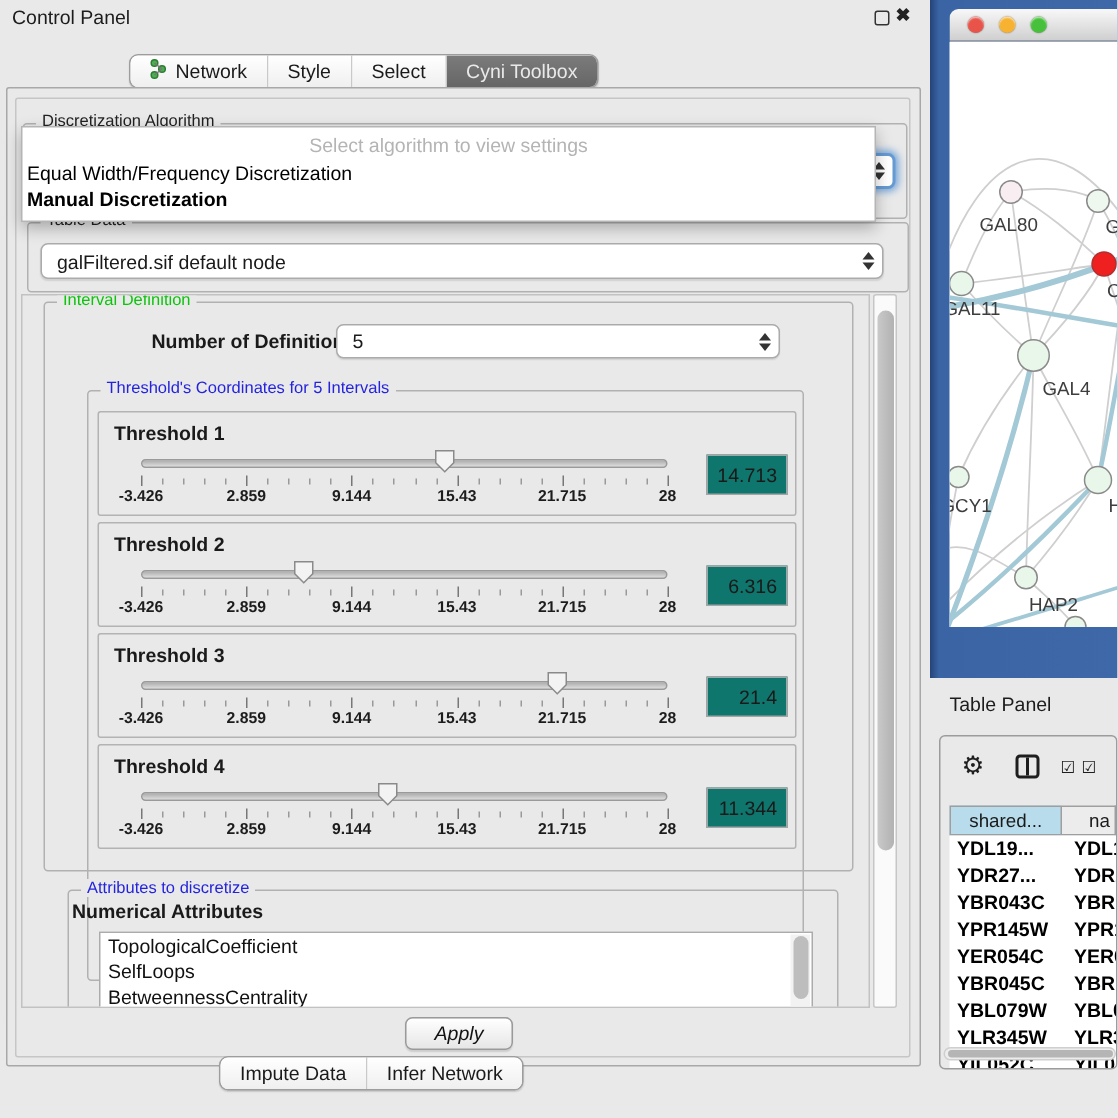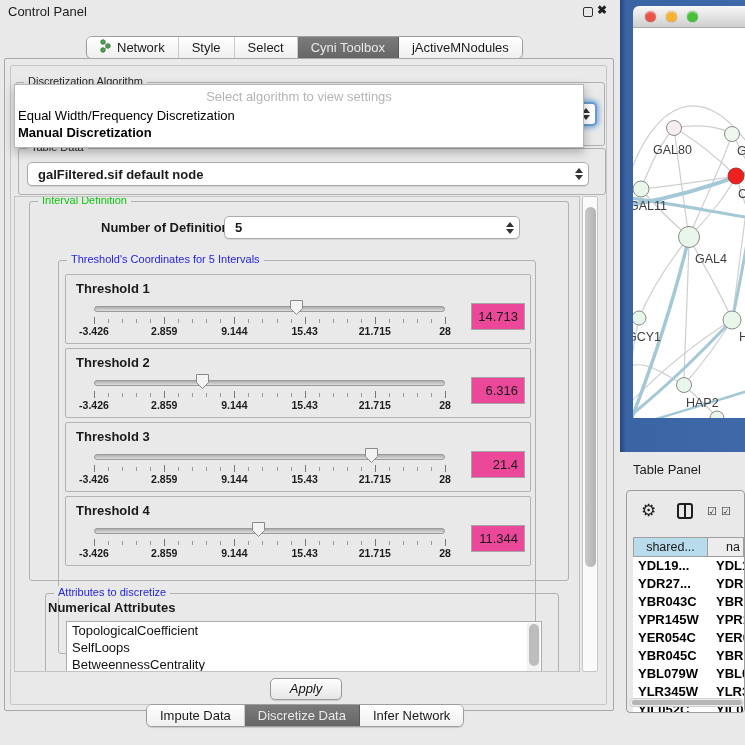--- a/index.html
+++ b/index.html
@@ -27,21 +27,21 @@
   .inner-panel { left:10px; top:65px; width:597px; height:640px; border:1px solid #c6c6c6; border-radius:2px; }
 
   .groupbox { position:absolute; border:1px solid #b1b1b1; border-radius:3px; }
   .groupbox > .gb-label { position:absolute; top:-8px; left:8px; background:#e9e9e9; padding:0 4px; font-size:11px; }
   .gb-green { color:#0cc40c; }
   .gb-blue { color:#2424dd; }
   .gb-dark { color:#222; }
 
   
   .combo { position:absolute; background:#fff; border:1px solid #ababab; border-radius:5px; box-shadow:0 1px 1px rgba(0,0,0,.1); display:flex; align-items:center; }
-  .combo .combo-text { padding-left:10px; flex:1; overflow:hidden; white-space:nowrap;font-weight:bold; }
+  .combo .combo-text { padding-left:10px; flex:1; overflow:hidden; white-space:nowrap; }
   .stepper { width:18px; display:flex; flex-direction:column; align-items:center; gap:2px; }
   .arr-up { width:0; height:0; border-left:4px solid transparent; border-right:4px solid transparent; border-bottom:5px solid #333; }
   .arr-dn { width:0; height:0; border-left:4px solid transparent; border-right:4px solid transparent; border-top:5px solid #333; }
   .combo.focused { border:2px solid #659ad2; box-shadow:0 0 5px 2px rgba(100,155,215,.8); }
 
   
   .popup { left:14px; top:84px; width:570px; height:64px; background:#fff; border:1px solid #b5b5b5; box-shadow:0 4px 10px rgba(0,0,0,.28); z-index:50; }
   .popup-hint { text-align:center; color:#b4b4b4; padding-top:4px; height:22px; }
   .popup-item { padding:1px 3px; height:17px; line-height:16px; color:#000; }
   .popup-item.bold { font-weight:bold; }
@@ -51,21 +51,21 @@
   .vscroll { left:582px; top:196px; width:16px; height:476px; border:1px solid #c6c6c6; background:#fafafa; border-radius:2px; }
   .vscroll .thumb { position:absolute; left:2px; top:10px; width:11px; height:360px; background:linear-gradient(90deg,#c9c9c9,#b2b2b2); border-radius:6px; }
 
   
   .th-box { position:absolute; left:6px; width:466px; height:70px; border:1px solid #b3b3b3; border-radius:2px; background:#e9e9e9; }
   .th-label { position:absolute; left:10px; top:6px; font-weight:bold; font-size:13px; }
   .th-track { position:absolute; left:28px; top:31px; width:351px; height:6px; border:1px solid #9a9a9a; border-radius:3px; background:linear-gradient(#adadad,#dddddd); }
   .th-thumb { position:absolute; top:24px; }
   .th-tick { position:absolute; width:1px; background:#777; }
   .th-ticklabel { position:absolute; top:50px; width:50px; text-align:center; font-size:10.5px; font-weight:bold; color:#1c1c1c; }
-  .th-field { position:absolute; left:405px; top:28px; width:54px; height:27px; background:#ec4899; border:1px solid #a5a5a5; text-align:right; padding:5px 6px 0 0; font-size:13px; }
+  .th-field { position:absolute; left:405px; top:28px; width:54px; height:27px; background:#0f766e; border:1px solid #a5a5a5; text-align:right; padding:5px 6px 0 0; font-size:13px; }
 
   
   .attr-list { position:absolute; left:20px; top:27px; width:476px; height:52px; background:#fff; border:1px solid #ababab; overflow:hidden; }
   .list-item { padding-left:5px; height:17px; line-height:17px; font-size:13px; color:#111; white-space:nowrap; }
   .list-scroll { position:absolute; right:1px; top:1px; width:13px; height:50px; background:#f2f2f2; }
   .list-scroll .thumb { position:absolute; left:1.5px; top:1px; width:10px; height:42px; background:#bdbdbd; border-radius:5px; }
 
   .btn { position:absolute; background:linear-gradient(#ffffff,#e6e6e6); border:1px solid #9a9a9a; border-radius:5px; text-align:center; font-size:13px; color:#111; box-shadow:0 1px 1px rgba(0,0,0,.12); }
 
   
@@ -117,23 +117,20 @@
         <span>Network</span>
       </div>
       <div class="seg">
         <span>Style</span>
       </div>
       <div class="seg">
         <span>Select</span>
       </div>
       <div class="seg selected">
         <span>Cyni Toolbox</span>
-      </div>
-      <div class="seg">
-        <span>jActiveMNodules</span>
       </div>
     </div>
 
   <div class="abs main-panel"></div>
   <div class="abs inner-panel"></div>
 
   <div class="groupbox" style="left:15px; top:82px; width:590px; height:64px;">
     <span class="gb-label gb-dark">Discretization Algorithm</span>
     <div class="combo focused" style="left:9px; top:19px; width:572px; height:24px;">
       <span class="combo-text"></span>
@@ -372,23 +369,20 @@
 
   <div class="abs vscroll">
       <div class="thumb"></div>
     </div>
 
   <div class="btn" style="left:270px; top:678px; width:72px; height:22px; line-height:20px;font-style:italic;">Apply</div>
 
   <div class="abs seg-row" id="bottom-tabs">
       <div class="seg">
         <span>Impute Data</span>
-      </div>
-      <div class="seg selected">
-        <span>Discretize Data</span>
       </div>
       <div class="seg">
         <span>Infer Network</span>
       </div>
     </div>
 
   <div class="abs net-frame">
     <div class="net-titlebar" id="net-titlebar">
         <div class="tl" style="left: 12px; background: rgb(232, 84, 74);"></div>
         <div class="tl" style="left: 33px; background: rgb(246, 178, 48);"></div>

